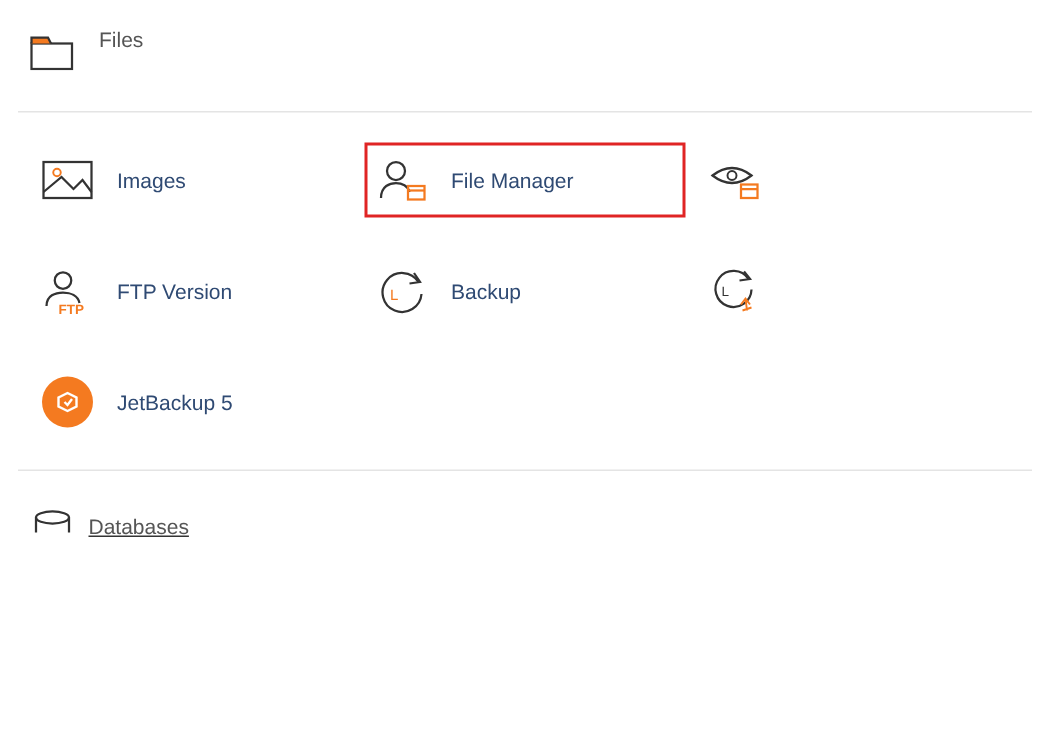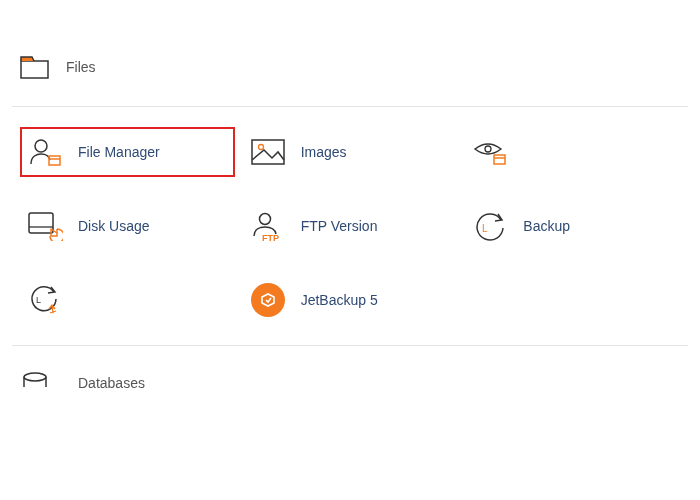--- a/index.html
+++ b/index.html
@@ -9,24 +9,22 @@
     width: 700px;
     height: 500px;
     overflow: hidden;
     color: #333;
   }
   .section {
     padding: 0 12px;
   }
   .section-header {
     display: flex;
-    align-items: center;
     gap: 12px;
     padding: 18px 4px 22px 4px;
-    margin-top: 32px;
   }
   .section-title {
     font-size: 14px;
     color: #555;
     font-weight: 500;
   }
   .divider {
     height: 1px;
     background: #e4e4e4;
     margin: 0;
@@ -74,22 +72,23 @@
     display: flex;
     align-items: center;
     justify-content: center;
     color: #fff;
     font-weight: bold;
     font-size: 17px;
   }
   .bottom-header {
     display: flex;
     align-items: center;
-    gap: 24px;
+    gap: 5px;
     padding: 20px 4px 0 4px;
+    text-decoration: underline;
   }
 </style>
 </head>
 <body>
 
 <div class="section">
 
   <div class="section-header">
     <span class="icon-slot">
       <svg width="30" height="24" viewBox="0 0 30 24">
@@ -97,66 +96,54 @@
         <path d="M1 6 V2 H12 L14 6" fill="#f47a20" stroke="#333" stroke-width="1.5"></path>
       </svg>
     </span>
     <span class="section-title">Files</span>
   </div>
 
   <div class="divider"></div>
 
   <div class="grid">
 
+    <div class="tile">
+      <span class="icon-slot">
+        <svg width="36" height="28" viewBox="0 0 36 28">
+          <rect x="2" y="2" width="32" height="24" fill="none" stroke="#333" stroke-width="1.5"></rect>
+          <circle cx="11" cy="9" r="2.5" fill="none" stroke="#f47a20" stroke-width="1.3"></circle>
+          <path d="M2 22 L14 12 L22 20 L28 14 L34 22" fill="none" stroke="#333" stroke-width="1.5"></path>
+        </svg>
+      </span>
+      <span class="tile-label">Images</span>
+    </div>
+
     <div class="tile highlight">
       <span class="icon-slot">
         <svg width="36" height="32" viewBox="0 0 36 32">
           <circle cx="14" cy="10" r="6" fill="none" stroke="#333" stroke-width="1.5"></circle>
           <path d="M4 28 C4 20 10 18 14 18 C18 18 22 20 23 24" fill="none" stroke="#333" stroke-width="1.5"></path>
           <rect x="22" y="20" width="11" height="9" fill="none" stroke="#f47a20" stroke-width="1.5"></rect>
           <path d="M22 23 H33" stroke="#f47a20" stroke-width="1.5"></path>
         </svg>
       </span>
       <span class="tile-label">File Manager</span>
     </div>
 
     <div class="tile">
       <span class="icon-slot">
-        <svg width="36" height="28" viewBox="0 0 36 28">
-          <rect x="2" y="2" width="32" height="24" fill="none" stroke="#333" stroke-width="1.5"></rect>
-          <circle cx="11" cy="9" r="2.5" fill="none" stroke="#f47a20" stroke-width="1.3"></circle>
-          <path d="M2 22 L14 12 L22 20 L28 14 L34 22" fill="none" stroke="#333" stroke-width="1.5"></path>
-        </svg>
-      </span>
-      <span class="tile-label">Images</span>
-    </div>
-
-    <div class="tile">
-      <span class="icon-slot">
         <svg width="36" height="30" viewBox="0 0 36 30">
           <path d="M3 12 Q16 2 29 12 Q16 22 3 12 Z" fill="none" stroke="#333" stroke-width="1.5"></path>
           <circle cx="16" cy="12" r="3" fill="none" stroke="#333" stroke-width="1.3"></circle>
           <rect x="22" y="18" width="11" height="9" fill="none" stroke="#f47a20" stroke-width="1.5"></rect>
           <path d="M22 21 H33" stroke="#f47a20" stroke-width="1.5"></path>
         </svg>
       </span>
     </div>
 
-    <div class="tile">
-      <span class="icon-slot">
-        <svg width="36" height="30" viewBox="0 0 36 30">
-          <rect x="2" y="2" width="24" height="20" rx="2" fill="none" stroke="#333" stroke-width="1.5"></rect>
-          <path d="M2 16 H26" stroke="#333" stroke-width="1.3"></path>
-          <path d="M30 18 A7 7 0 1 1 23 25" fill="none" stroke="#f47a20" stroke-width="1.5"></path>
-          <path d="M30 25 L30 18 L36 22" fill="none" stroke="#f47a20" stroke-width="1.5" stroke-linejoin="round" transform="translate(-6,0)"></path>
-          <path d="M24 25 L30 25 L30 18" fill="none" stroke="#f47a20" stroke-width="1.5"></path>
-        </svg>
-      </span>
-      <span class="tile-label">Disk Usage</span>
-    </div>
 
 
     <div class="tile">
       <span class="icon-slot">
         <svg width="38" height="32" viewBox="0 0 38 32">
           <circle cx="16" cy="9" r="5.5" fill="none" stroke="#333" stroke-width="1.5"></circle>
           <path d="M5 26 C5 19 11 17 16 17 C21 17 26 19 27 24" fill="none" stroke="#333" stroke-width="1.5"></path>
           <text x="13" y="31" font-size="9" fill="#f47a20" font-family="Arial" font-weight="600">FTP</text>
         </svg>
       </span>

